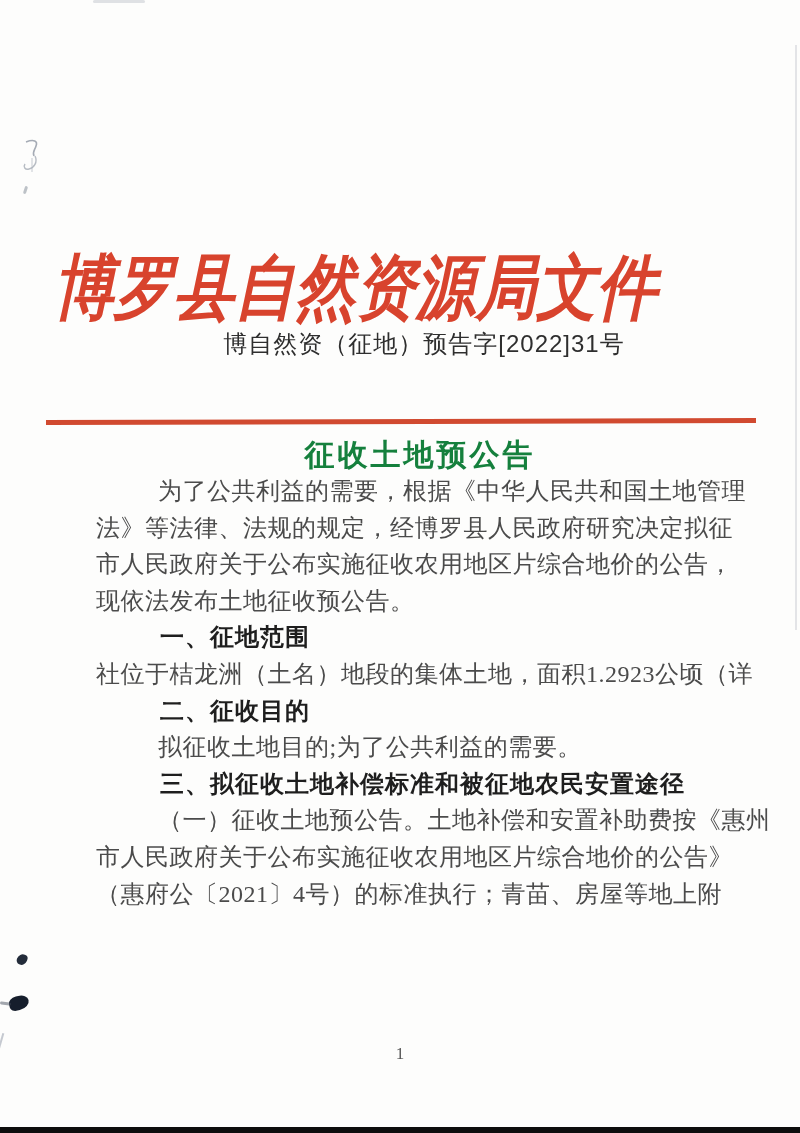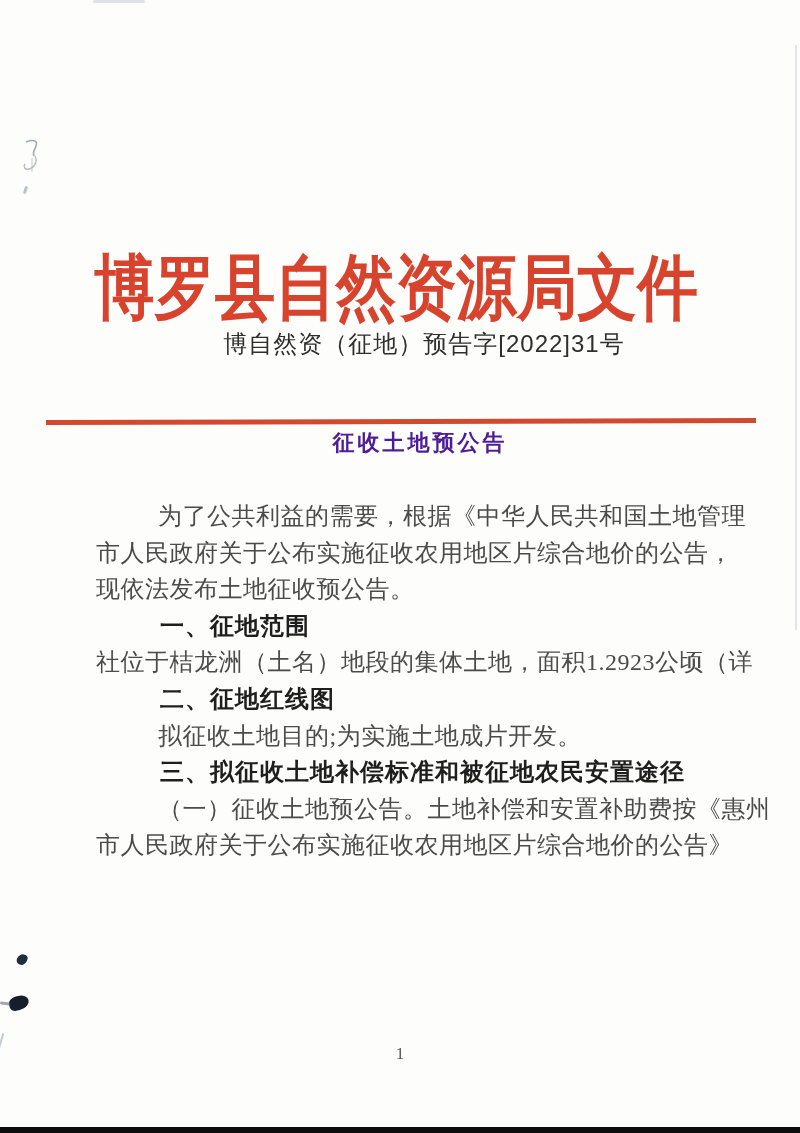--- a/index.html
+++ b/index.html
@@ -15,21 +15,21 @@
     overflow: hidden;
     font-family: "Liberation Serif", serif;
   }
 
   
   .masthead {
     position: absolute;
     top: 246px;
     left: 0;
     width: 792px;
-    text-align: center;
+    font-style: italic;
   }
   .masthead-title {
     display: inline-block;
     font-family: "Liberation Serif", "DejaVu Serif", serif;
     font-weight: bold;
     font-size: 71px;
     line-height: 84px;
     letter-spacing: 0px;
     white-space: nowrap;
     transform: scaleX(0.85);
@@ -55,37 +55,37 @@
     left: 46px;
     top: 419px;
     width: 710px;
     height: 5px;
     transform: rotate(-0.15deg);
   }
 
   
   .doc-title {
     position: absolute;
-    top: 424px;
+    top: 436px;
     left: 40px;
     width: 760px;
     text-align: center;
     font-family: "Liberation Sans", "DejaVu Sans", sans-serif;
     font-weight: bold;
-    font-size: 22px;
+    font-size: 30px;
     line-height: 38px;
     letter-spacing: 3px;
-    color: #4c1d95;
+    color: #15803d;
     white-space: nowrap;
   }
 
   
   .body-lines {
     position: absolute;
-    top: 498px;
+    top: 473px;
     left: 96px;
     width: 648px;
   }
   .line {
     height: 36.6px;
     line-height: 36.6px;
     font-size: 24px;
     letter-spacing: 0.5px;
     color: #4b4b4b;
     white-space: nowrap;
@@ -175,26 +175,28 @@
   </div>
 
   <div class="doc-number">博自然资（征地）预告字[2022]31号</div>
 
   <div class="red-line" style="background-color: rgb(209, 74, 48);"></div>
 
   <div class="doc-title">征收土地预公告</div>
 
   <div class="body-lines">
       <div class="line indent">为了公共利益的需要，根据《中华人民共和国土地管理</div>
+      <div class="line body">法》等法律、法规的规定，经博罗县人民政府研究决定拟征</div>
       <div class="line body">市人民政府关于公布实施征收农用地区片综合地价的公告，</div>
       <div class="line body">现依法发布土地征收预公告。</div>
       <div class="line heading">一、征地范围</div>
       <div class="line body">社位于桔龙洲（土名）地段的集体土地，面积1.2923公顷（详</div>
-      <div class="line heading">二、征地红线图</div>
-      <div class="line indent">拟征收土地目的;为实施土地成片开发。</div>
+      <div class="line heading">二、征收目的</div>
+      <div class="line indent">拟征收土地目的;为了公共利益的需要。</div>
       <div class="line heading">三、拟征收土地补偿标准和被征地农民安置途径</div>
       <div class="line indent">（一）征收土地预公告。土地补偿和安置补助费按《惠州</div>
       <div class="line body">市人民政府关于公布实施征收农用地区片综合地价的公告》</div>
+      <div class="line body">（惠府公〔2021〕4号）的标准执行；青苗、房屋等地上附</div>
     </div>
 
   <div class="page-number">1</div>
 
 </div>
 
 </body></html>

